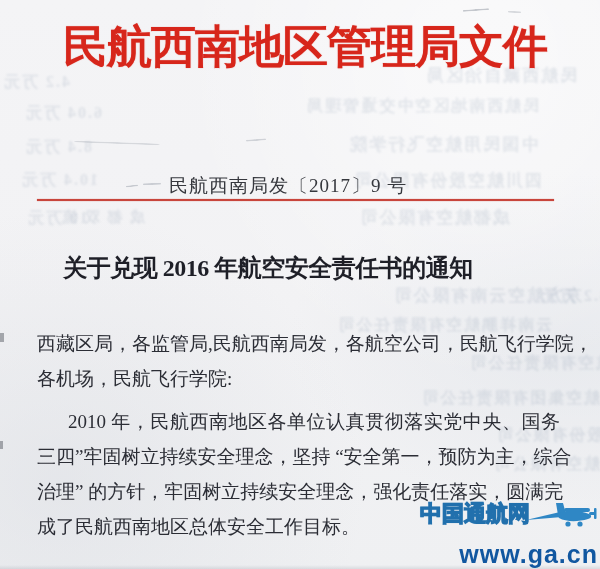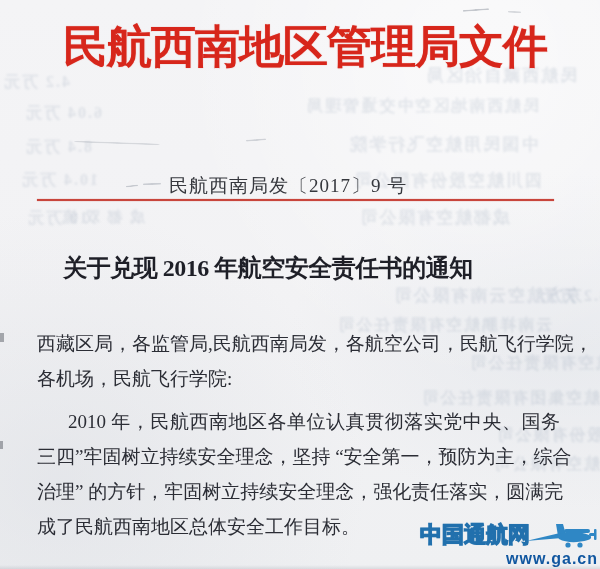--- a/index.html
+++ b/index.html
@@ -66,22 +66,22 @@
   .wm-row1{display:flex;align-items:center;justify-content:flex-end;padding-left:18px;}
   .wm-name{
     font-family:"Liberation Sans","DejaVu Sans",sans-serif;
     font-size:22px;font-weight:bold;letter-spacing:0px;
     color:#d9e9f6;-webkit-text-stroke:1.3px #2170ad;
     text-shadow:0 0 1px #2170ad;
   }
   .wm-plane{margin-left:-4px;display:block;}
   .wm-url{
     font-family:"Liberation Sans","DejaVu Sans",sans-serif;
-    font-size:16px;font-weight:bold;letter-spacing:1px;
-    color:#1157a0;margin-top:1px;
+    font-size:25px;font-weight:bold;letter-spacing:1px;
+    color:#1157a0;margin-top:13px;
   }
   .bottom-shade{
     position:absolute;z-index:2;left:0;right:0;bottom:0;height:4px;
     background:linear-gradient(180deg,rgba(150,155,165,0) 0%,rgba(150,155,165,.25) 100%);
   }
 </style>
 </head>
 <body>
 
 <div class="page">

